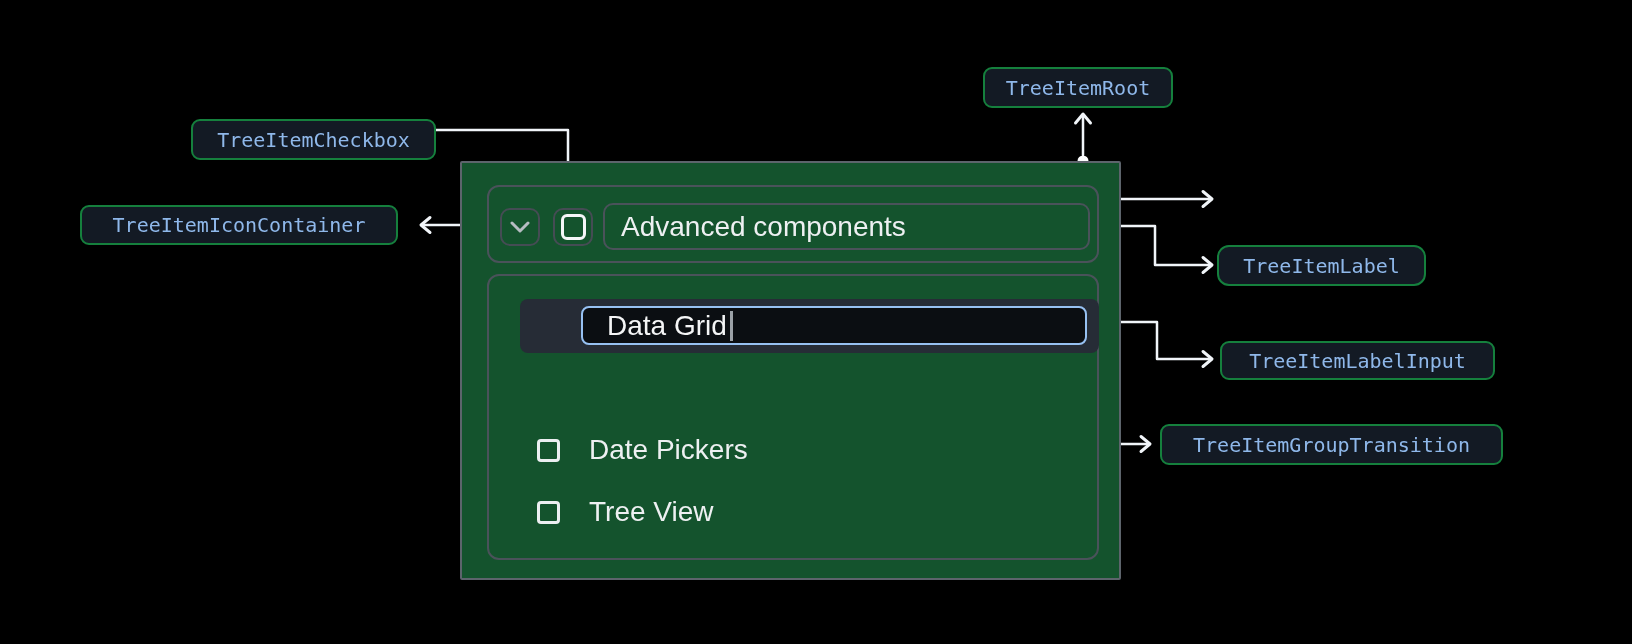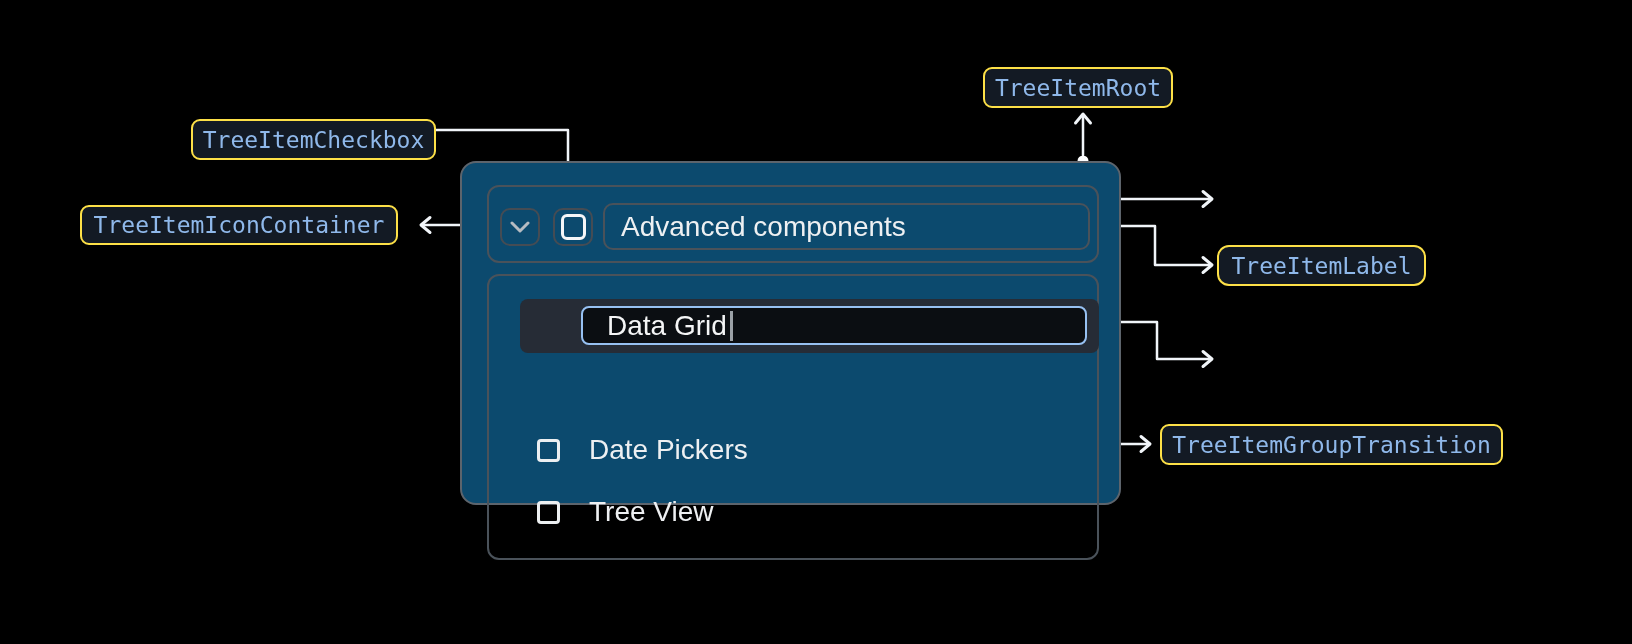--- a/index.html
+++ b/index.html
@@ -21,24 +21,24 @@
   svg.connectors path {
     fill: none; stroke: #f1f5f9;
     stroke-width: 2.5; stroke-linecap: round; stroke-linejoin: round;
   }
   svg.connectors path.head { stroke-width: 3; }
   svg.connectors circle { fill: #fcfdfe; stroke: none; }
 
   
   .root-box {
     position: absolute; left: 460px; top: 161px;
-    width: 661px; height: 344px;
-    background: #0c4a6e;
+    width: 661px; height: 419px;
+    background: #14532d;
     border: 2px solid #5d646c;
-    border-radius: 16px;
+    border-radius: 2px;
   }
   .content-box {
     position: absolute; left: 25px; top: 22px;
     width: 612px; height: 78px;
     border: 2px solid #4a525a;
     border-radius: 12px;
   }
   .icon-box, .cbx-box {
     position: absolute; top: 21px;
     width: 40px; height: 38px;
@@ -98,23 +98,23 @@
   .caret {
     display: inline-block; width: 3px; height: 30px;
     background: #9ba1a7; margin-left: 3px;
   }
 
   
   .badge {
     position: absolute;
     display: flex; align-items: center; justify-content: center;
     font-family: "DejaVu Sans Mono", monospace;
-    font-size: 23px; color: #8fb8ea;
+    font-size: 20px; color: #8fb8ea;
     background: #131a24;
-    border: 2px solid #fde047;
+    border: 2px solid #15803d;
     border-radius: 9px;
     white-space: nowrap;
   }
   .badge-checkbox        { left: 155px;  top: 119px; width: 245px; height: 41px; margin-left: 36px; }
   .badge-icon-container  { left: 80px;   top: 205px; width: 318px; height: 40px; text-align: center; }
   .badge-root            { left: 983px;  top: 67px;  width: 190px; height: 41px; }
   .badge-content         { left: 1217px; top: 179px; width: 233px; height: 41px; }
   .badge-label           { left: 1217px; top: 245px; width: 209px; height: 41px; border-radius: 12px; }
   .badge-label-input     { left: 1220px; top: 341px; width: 275px; height: 39px; }
   .badge-group-transition{ left: 1160px; top: 424px; width: 343px; height: 41px; }
@@ -199,15 +199,16 @@
         <span class="row-label">Tree View</span>
       </div>
 
     </div>
   </div>
 
   <div class="badge badge-checkbox">TreeItemCheckbox</div>
   <div class="badge badge-icon-container">TreeItemIconContainer</div>
   <div class="badge badge-root">TreeItemRoot</div>
   <div class="badge badge-label">TreeItemLabel</div>
+  <div class="badge badge-label-input">TreeItemLabelInput</div>
   <div class="badge badge-group-transition">TreeItemGroupTransition</div>
 
 </div>
 
 </body></html>

